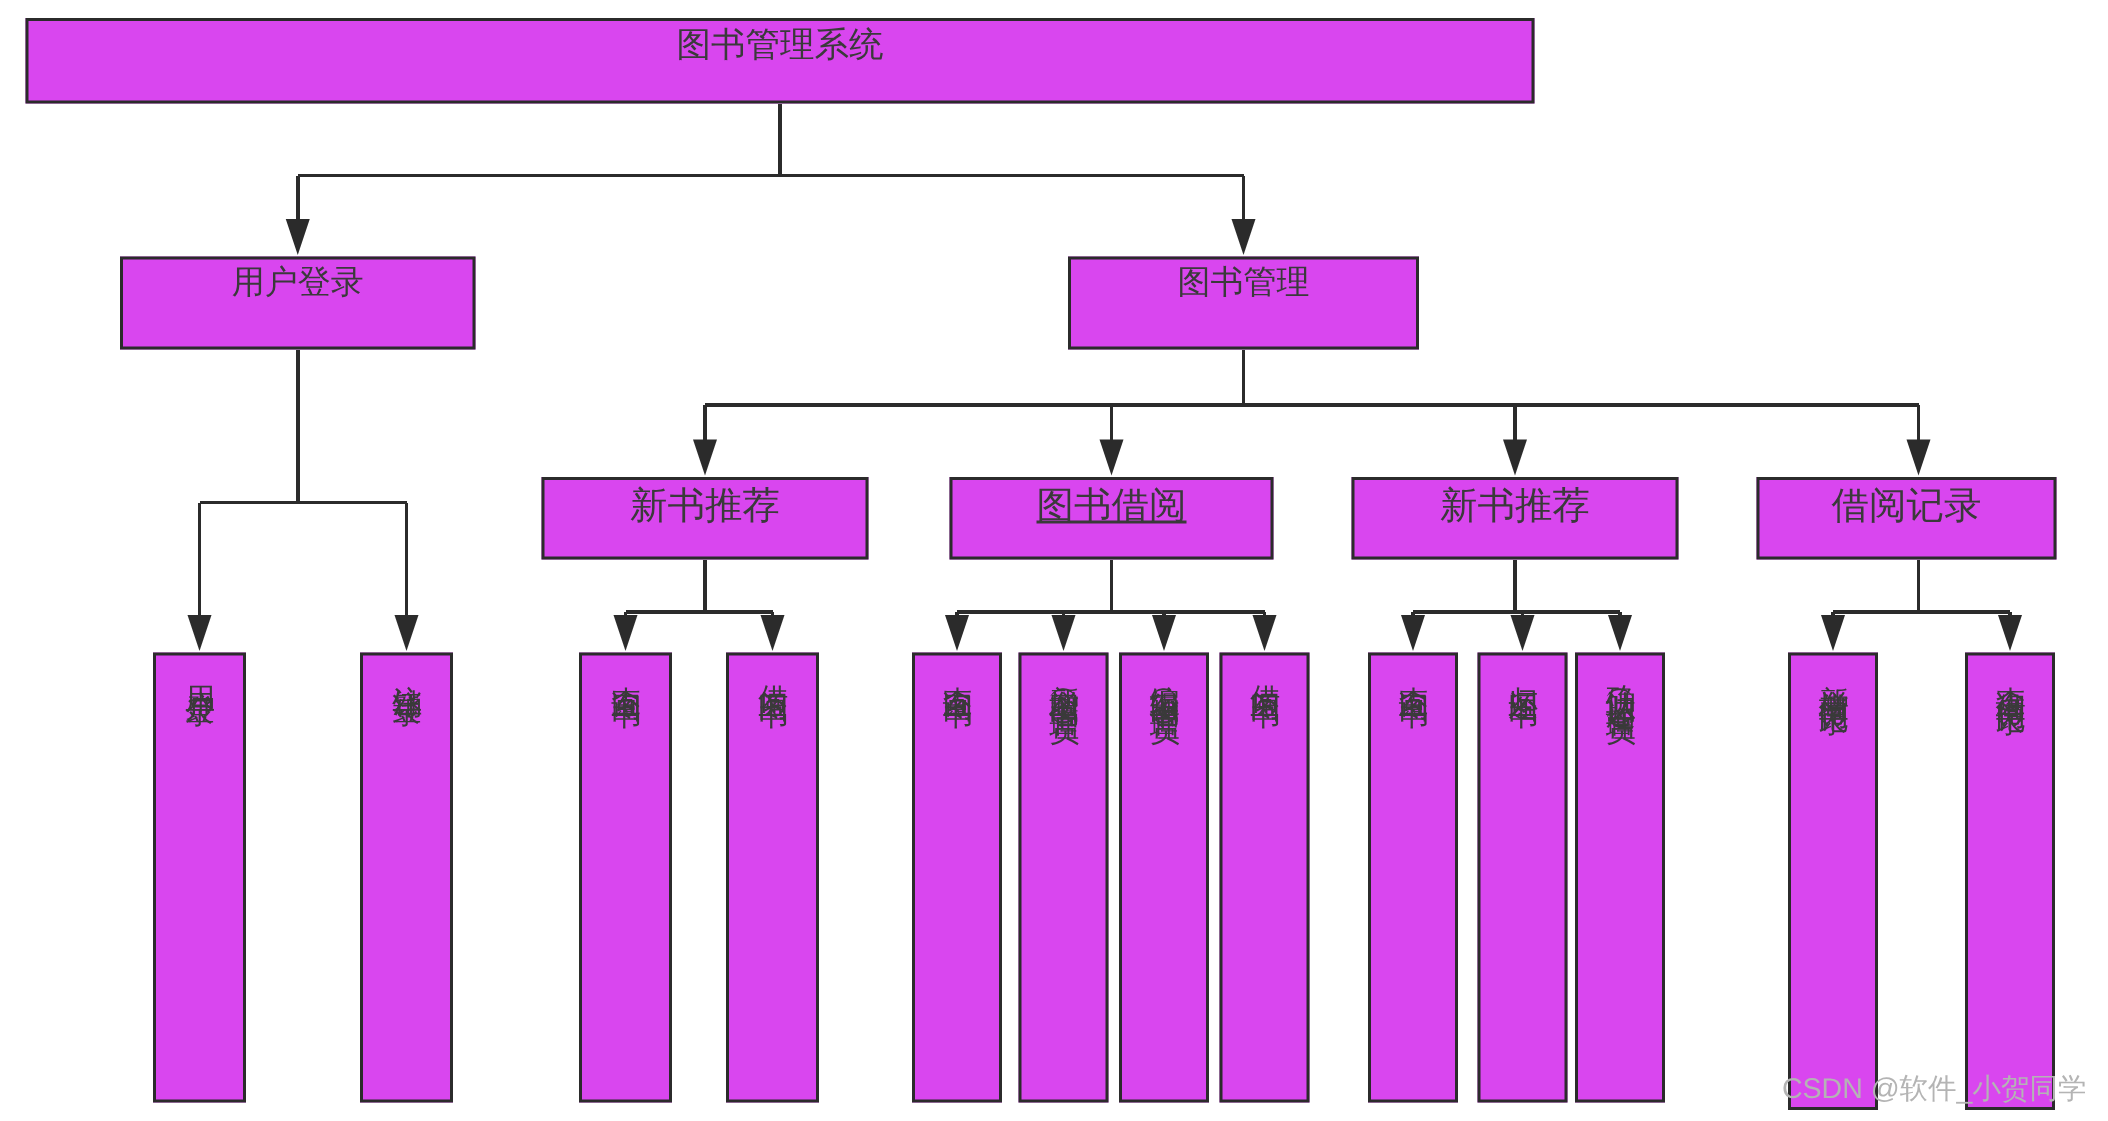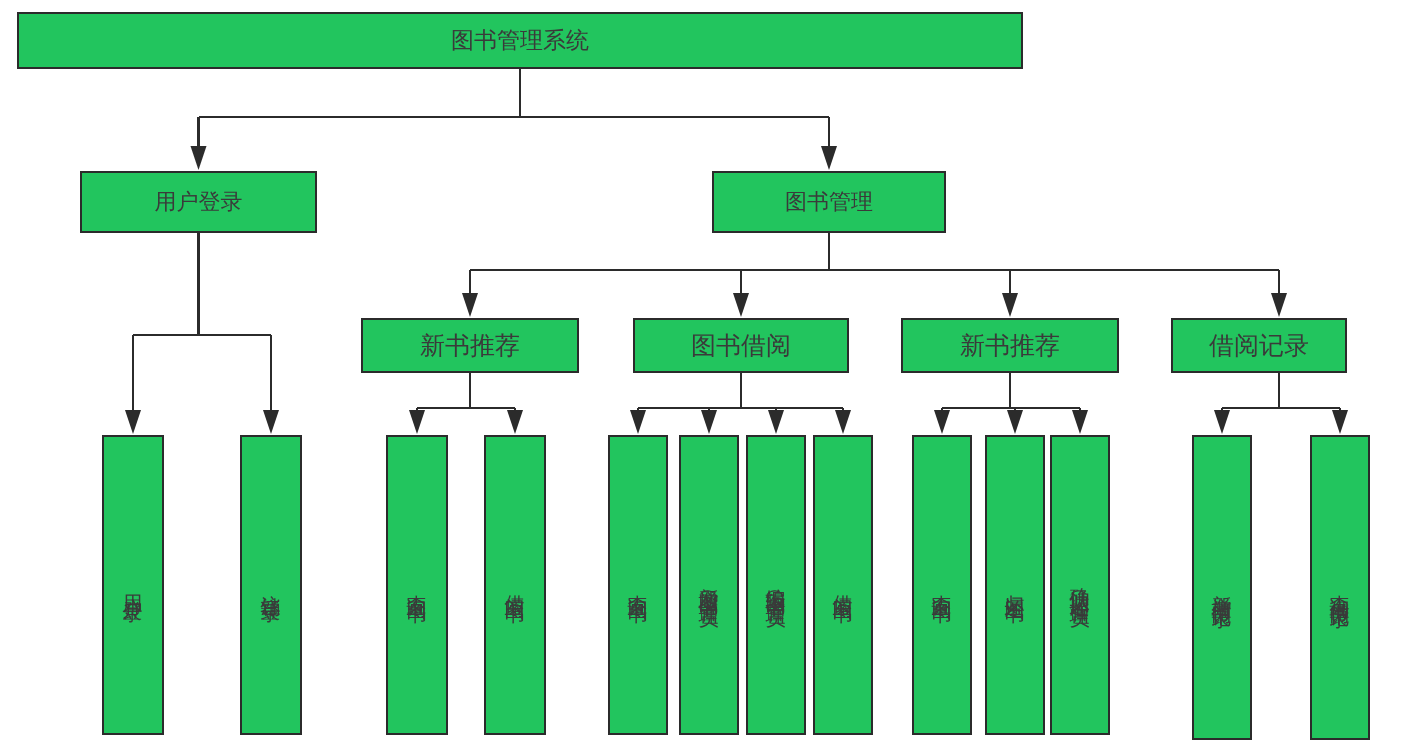--- a/index.html
+++ b/index.html
@@ -13,24 +13,23 @@
   #canvas {
     position: relative;
     width: 1405px;
     height: 747px;
     background: #ffffff;
     overflow: hidden;
   }
   .node {
     position: absolute;
     box-sizing: border-box;
-    background: #22c55e;
+    background: #d946ef;
     border: 2.5px solid #2b2b2b;
     display: flex;
-    align-items: center;
     justify-content: center;
     color: #3a3a3a;
   }
   .node.level-0 {
     font-size: 23px;
   }
   .node.level-1 {
     font-size: 22px;
   }
   .node.level-2 {
@@ -130,27 +129,27 @@
       </div>
       <div class="node level-1" style="left: 80px; top: 171px; width: 237px; height: 62px; border-color: rgb(43, 43, 43); color: rgb(58, 58, 58);">
         <span class="htext">用户登录</span>
       </div>
       <div class="node level-1" style="left: 712px; top: 171px; width: 234px; height: 62px; border-color: rgb(43, 43, 43); color: rgb(58, 58, 58);">
         <span class="htext">图书管理</span>
       </div>
       <div class="node level-2" style="left: 361px; top: 318px; width: 218px; height: 55px; border-color: rgb(43, 43, 43); color: rgb(58, 58, 58);">
         <span class="htext">新书推荐</span>
       </div>
-      <div class="node level-2" style="left: 633px; top: 318px; width: 216px; height: 55px; border-color: rgb(43, 43, 43); color: rgb(58, 58, 58);">
+      <div class="node level-2" style="left: 633px; top: 318px; width: 216px; height: 55px; border-color: rgb(43, 43, 43); color: rgb(58, 58, 58); text-decoration: underline;">
         <span class="htext">图书借阅</span>
       </div>
       <div class="node level-2" style="left: 901px; top: 318px; width: 218px; height: 55px; border-color: rgb(43, 43, 43); color: rgb(58, 58, 58);">
         <span class="htext">新书推荐</span>
       </div>
-      <div class="node level-2" style="left: 1171px; top: 318px; width: 176px; height: 55px; border-color: rgb(43, 43, 43); color: rgb(58, 58, 58);">
+      <div class="node level-2" style="left: 1171px; top: 318px; width: 200px; height: 55px; border-color: rgb(43, 43, 43); color: rgb(58, 58, 58);">
         <span class="htext">借阅记录</span>
       </div>
       <div class="node level-3 leaf" style="left: 102px; top: 435px; width: 62px; height: 300px; border-color: rgb(43, 43, 43); color: rgb(58, 58, 58);">
         <span class="vtext">用户登录</span>
       </div>
       <div class="node level-3 leaf" style="left: 240px; top: 435px; width: 62px; height: 300px; border-color: rgb(43, 43, 43); color: rgb(58, 58, 58);">
         <span class="vtext">注销登录</span>
       </div>
       <div class="node level-3 leaf" style="left: 386px; top: 435px; width: 62px; height: 300px; border-color: rgb(43, 43, 43); color: rgb(58, 58, 58);">
         <span class="vtext">查询图书</span>
@@ -179,13 +178,14 @@
       <div class="node level-3 leaf" style="left: 1050px; top: 435px; width: 60px; height: 300px; border-color: rgb(43, 43, 43); color: rgb(58, 58, 58);">
         <span class="vtext">确认归还（管理员）</span>
       </div>
       <div class="node level-3 leaf" style="left: 1192px; top: 435px; width: 60px; height: 305px; border-color: rgb(43, 43, 43); color: rgb(58, 58, 58);">
         <span class="vtext">新增借阅记录</span>
       </div>
       <div class="node level-3 leaf" style="left: 1310px; top: 435px; width: 60px; height: 305px; border-color: rgb(43, 43, 43); color: rgb(58, 58, 58);">
         <span class="vtext">查询借阅记录</span>
       </div>
     </div>
+  <div class="watermark" style="left: 1188px; top: 713px; color: rgb(180, 180, 180);">CSDN @软件_小贺同学</div>
 </div>
 
 </body></html>

